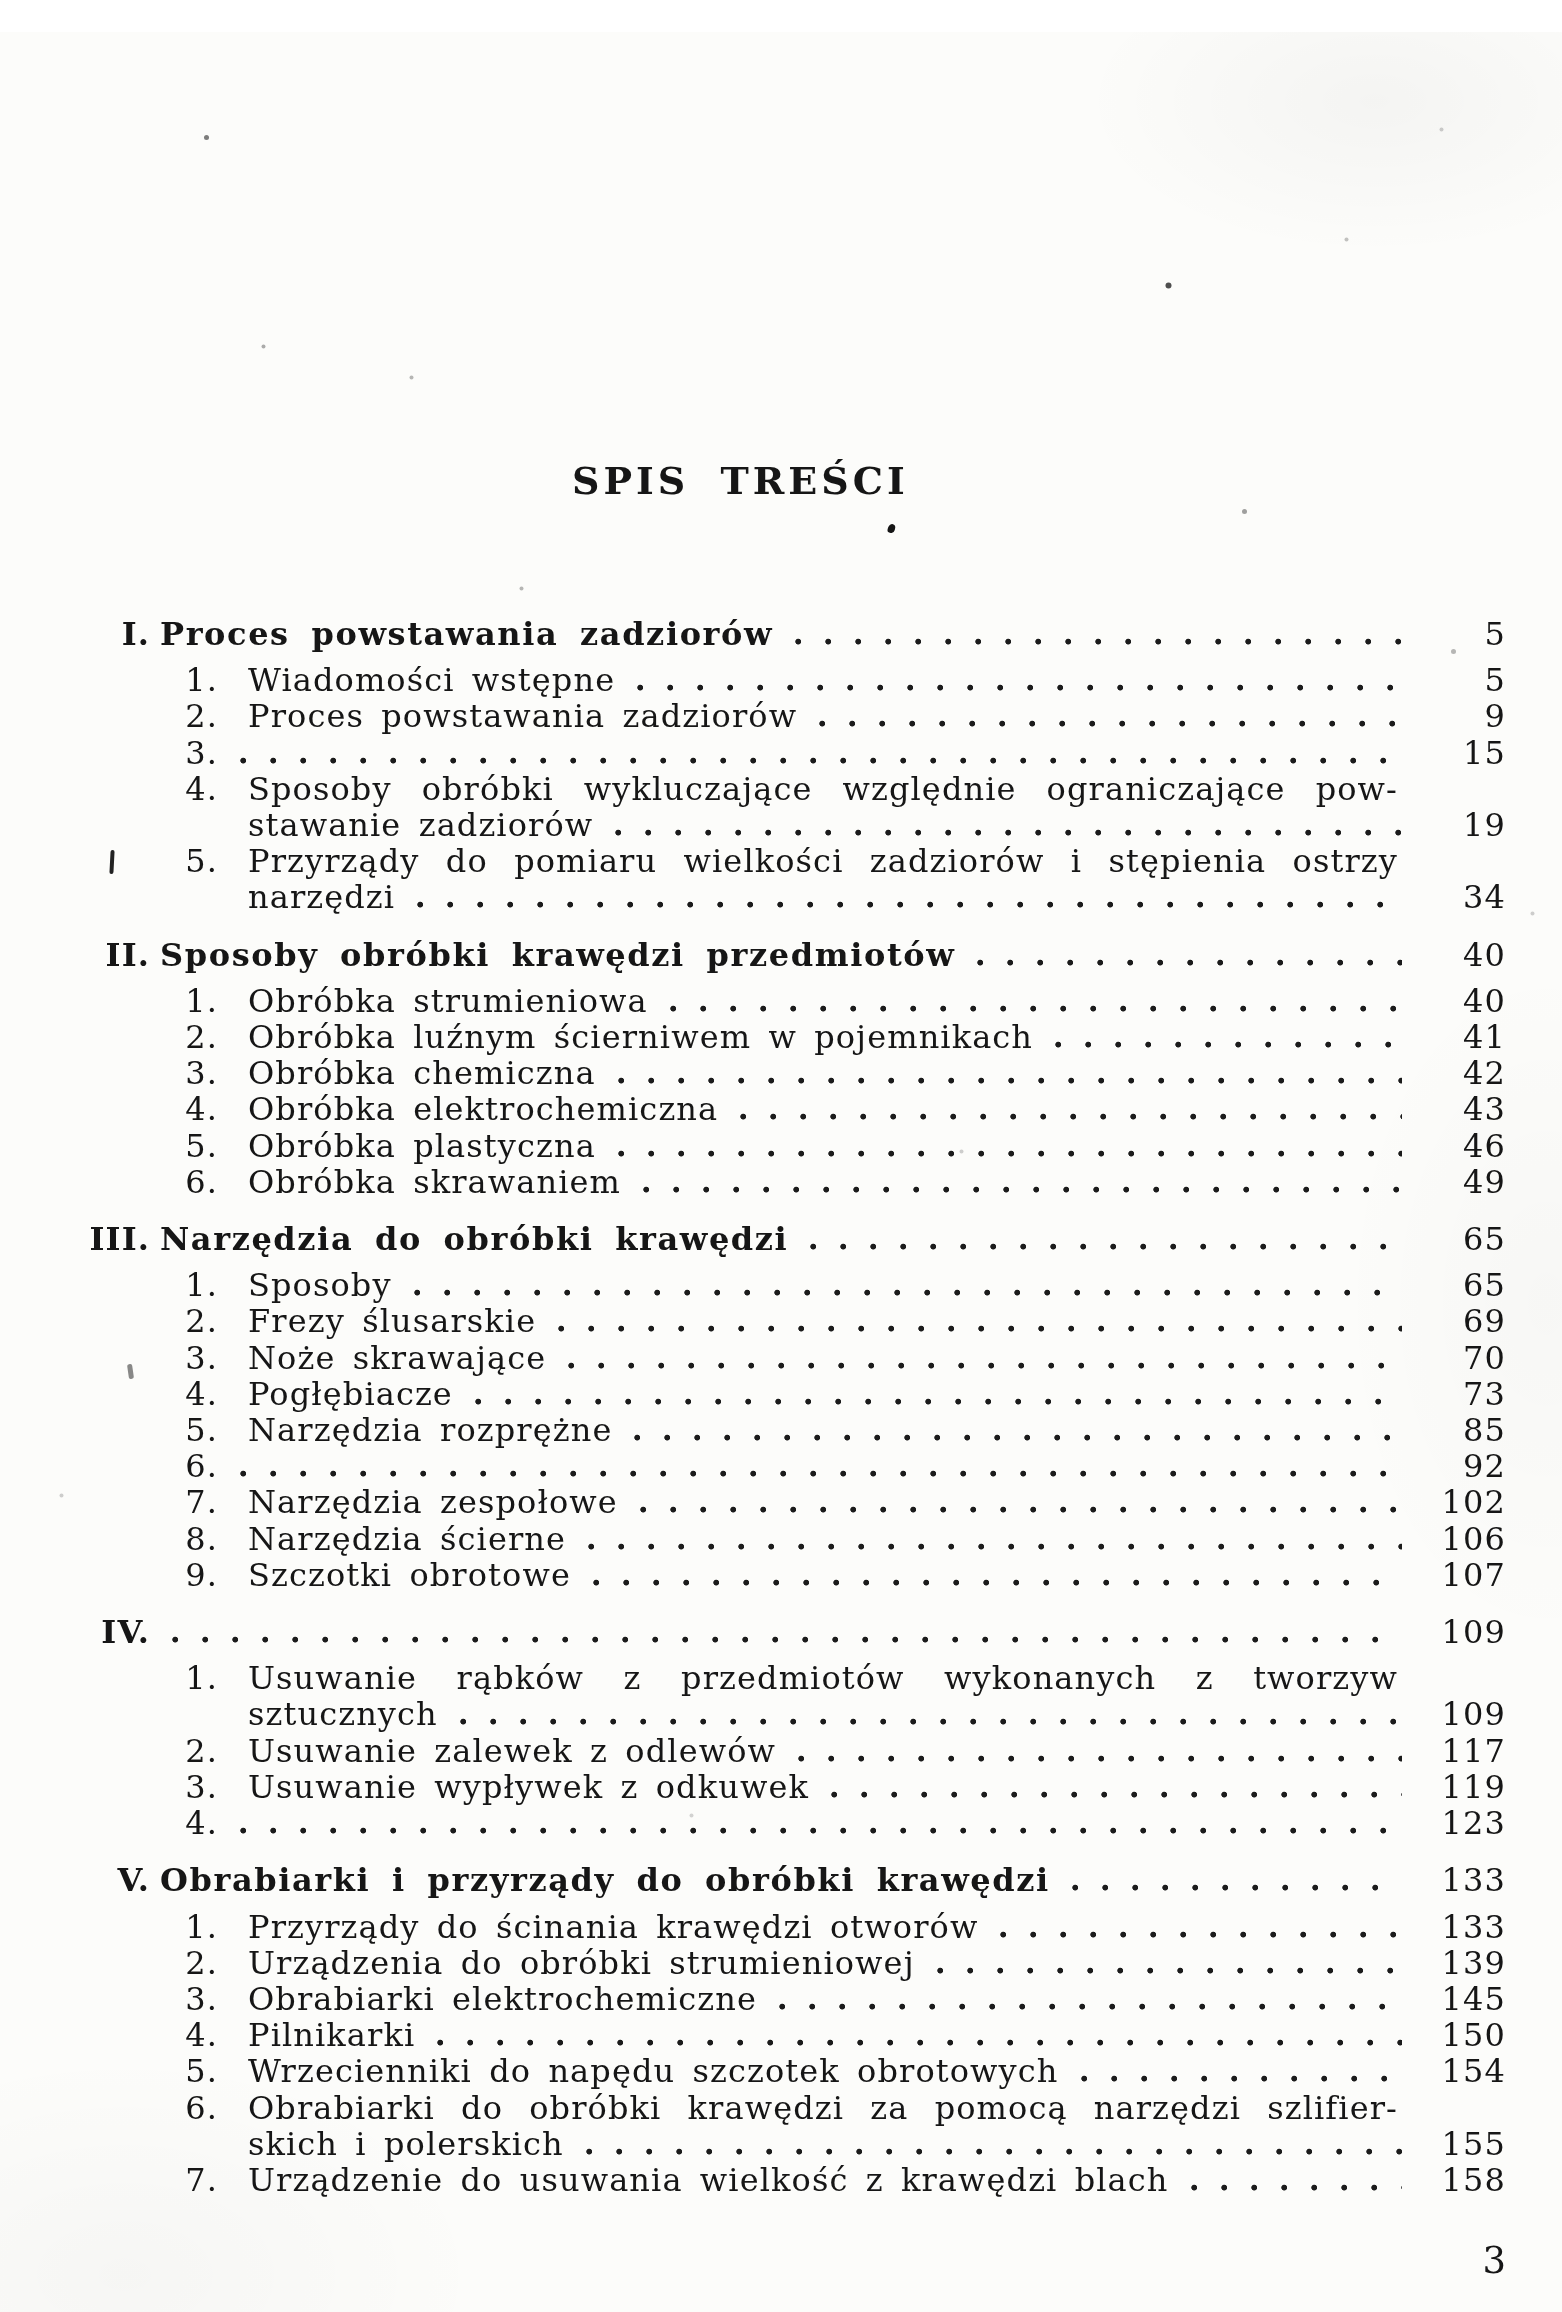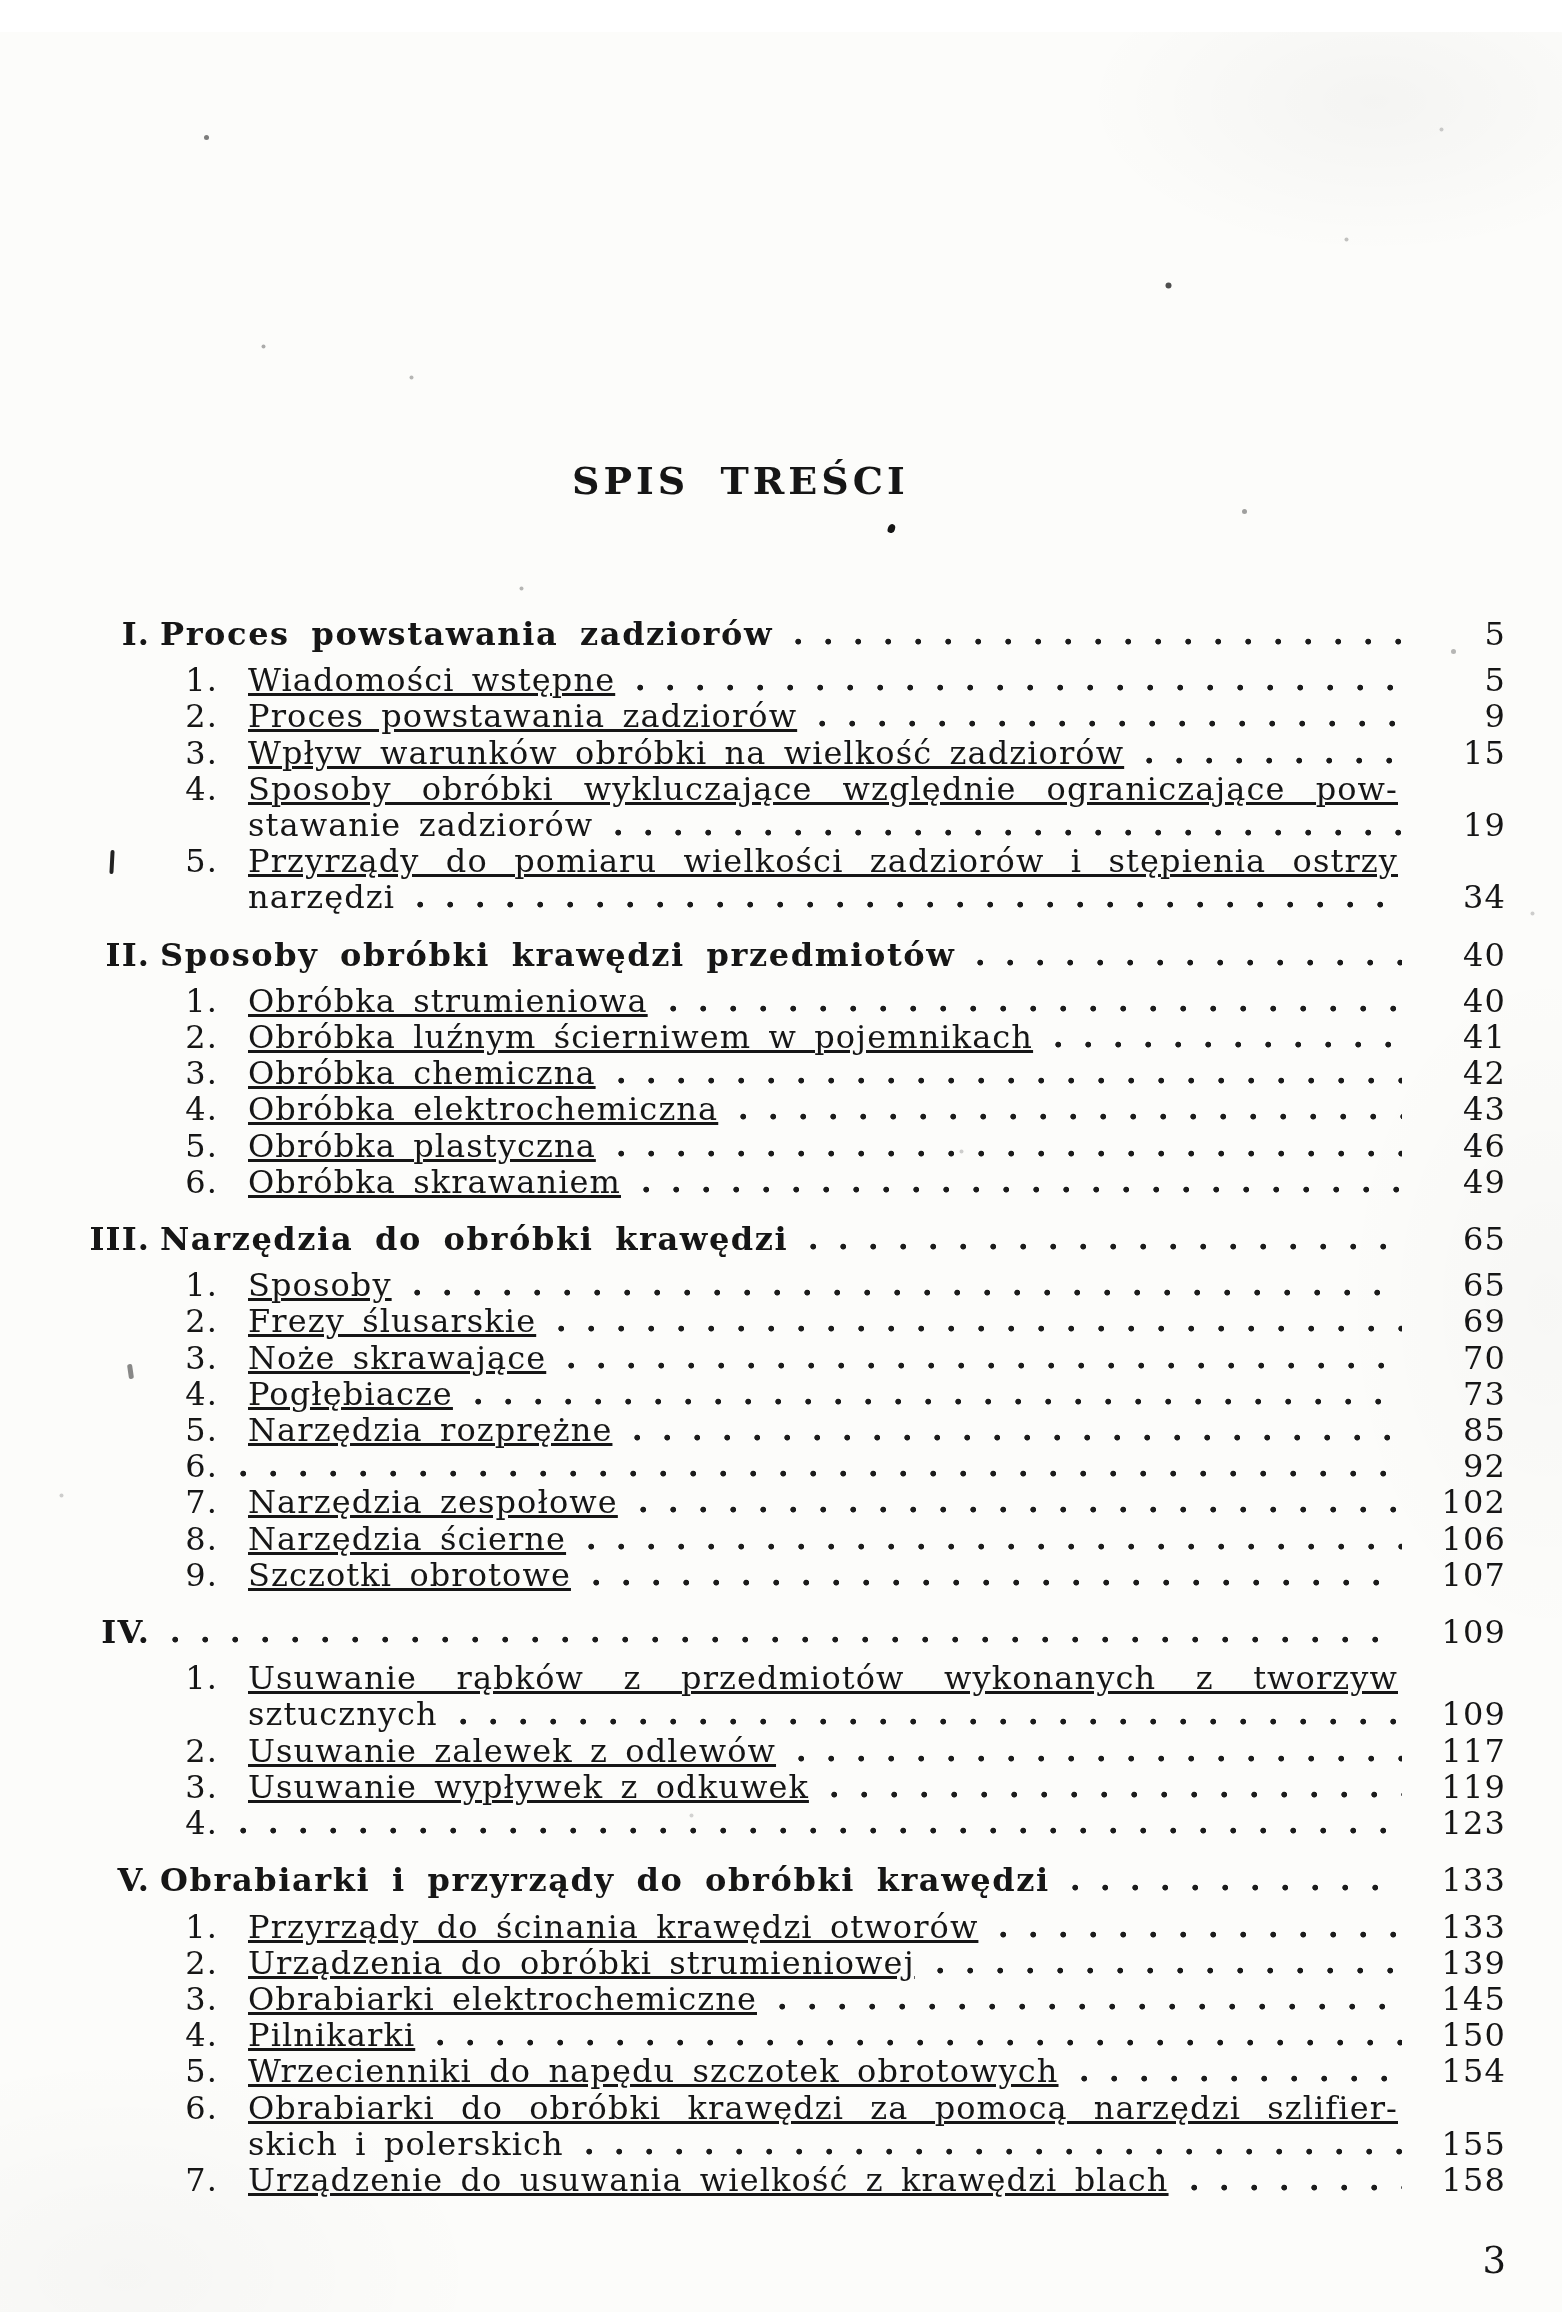--- a/index.html
+++ b/index.html
@@ -76,21 +76,20 @@
     letter-spacing: 1.6px;
     word-spacing: 9px;
   }
   .inum {
     width: 218px;
     text-align: right;
     flex: none;
   }
   .itext {
     padding-left: 30px;
-    text-decoration: underline;
   }
   .wline {
     display: block;
     flex: 1;
     min-width: 0;
     padding-right: 108px;
     white-space: normal;
     text-align: justify;
     text-align-last: justify;
   }
@@ -195,21 +194,20 @@
         <span class="pg">5</span>
       </div>
       <div class="row item">
         <span class="inum">2.</span>
         <span class="itext">Proces powstawania zadziorów</span>
         <span class="leader"></span>
         <span class="pg">9</span>
       </div>
       <div class="row item">
         <span class="inum">3.</span>
-        <span class="itext">Wpływ warunków obróbki na wielkość zadziorów</span>
         <span class="leader"></span>
         <span class="pg">15</span>
       </div>
       <div class="row item">
         <span class="inum">4.</span>
         <span class="itext wline">Sposoby obróbki wykluczające względnie ograniczające pow-</span>
       </div>
       <div class="row cont">
         <span class="ctext">stawanie zadziorów</span>
         <span class="leader"></span>

